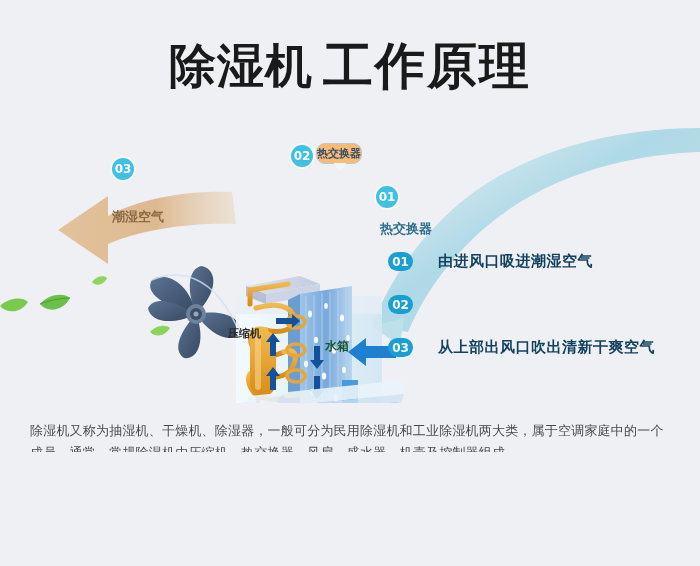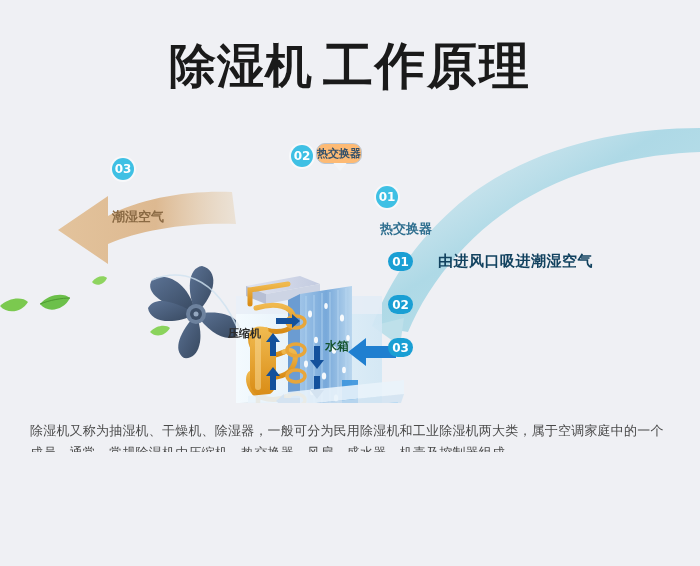--- a/index.html
+++ b/index.html
@@ -295,20 +295,21 @@
       <span class="legend-num">01</span>
       <span class="legend-txt">由进风口吸进潮湿空气</span>
     </div>
 
     <div class="legend-row">
       <span class="legend-num">02</span>
     </div>
 
     <div class="legend-row">
       <span class="legend-num">03</span>
+      <span class="legend-txt">从上部出风口吹出清新干爽空气</span>
     </div>
 
   </div>
 
   <div class="copy">
     <p>除湿机又称为抽湿机、干燥机、除湿器，一般可分为民用除湿机和工业除湿机两大类，属于空调家庭中的一个成员。通常，常规除湿机由压缩机、热交换器、风扇、盛水器、机壳及控制器组成。</p>
   </div>
 
 </div>
 

